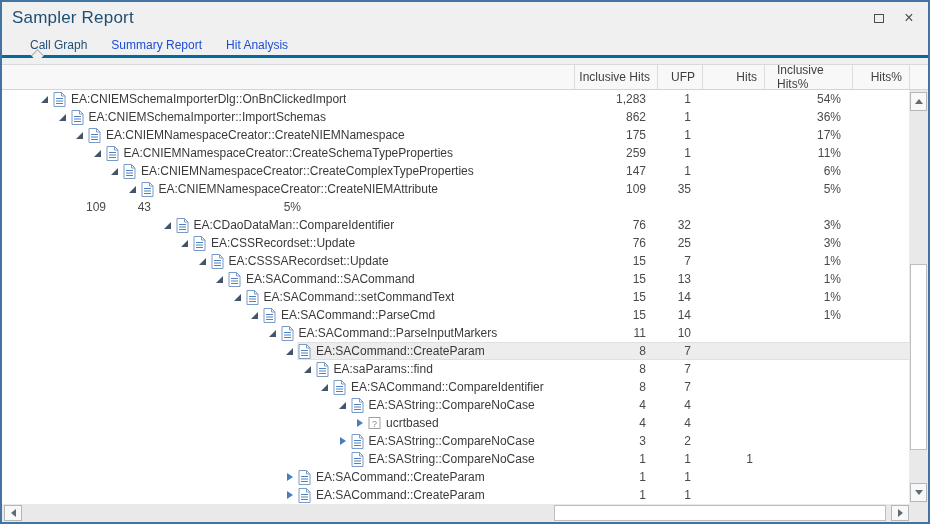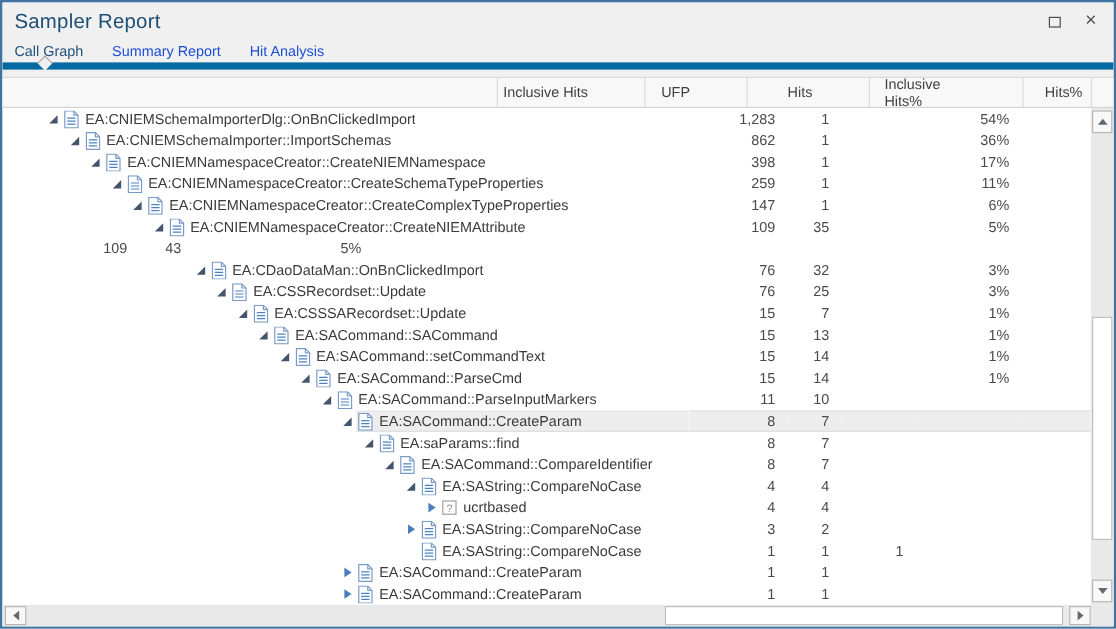--- a/index.html
+++ b/index.html
@@ -13,34 +13,34 @@
     overflow:hidden;
   }
   
   .titlebar{height:32px;display:flex;align-items:center;padding:0 8px 0 10px;background:#f0f0f0;flex:0 0 auto;}
   .title{font-size:17px;color:#1d4e74;letter-spacing:.2px;}
   .titlebar .spacer{flex:1;}
   .winbtn{width:22px;height:20px;display:flex;align-items:center;justify-content:center;margin-left:8px;cursor:default;}
   .maxglyph{width:10px;height:9px;border:1px solid #4d4d4d;}
   .closeglyph{font-size:16px;line-height:16px;color:#4d4d4d;}
   
-  .tabbar{height:24px;background:#f0f0f0;border-bottom:6px solid #0369a1;display:flex;align-items:center;padding-left:10px;position:relative;flex:0 0 auto;}
+  .tabbar{height:24px;background:#f0f0f0;border-bottom:3px solid #0369a1;display:flex;align-items:center;padding-left:28px;position:relative;flex:0 0 auto;}
   .tab{font-size:12px;color:#1d4ed8;margin-right:24px;cursor:default;position:relative;}
   .tab.active{color:#1f4e79;}
   .tab-notch{
     position:absolute;left:31px;bottom:-5px;width:9px;height:9px;
     background:#f0f0f0;border-top:1px solid #a9a9a9;border-left:1px solid #a9a9a9;
     transform:rotate(45deg);
   }
   .gapstrip{height:7px;background:#f0f0f0;border-bottom:1px solid #d9d9d9;flex:0 0 auto;}
   
   .grid{flex:1;display:flex;flex-direction:column;background:#fff;min-height:0;}
   .ghead{height:25px;display:flex;background:#f8f8f8;border-bottom:1px solid #d4d4d4;flex:0 0 auto;font-size:12px;color:#3f3f3f;}
   .ghead .hname{flex:1;}
-  .hcell{border-left:1px solid #dcdcdc;display:flex;align-items:center;justify-content:flex-end;padding-right:7px;margin-left:40px;}
+  .hcell{border-left:1px solid #dcdcdc;display:flex;align-items:center;justify-content:flex-end;padding-right:7px;}
   .hc0{width:83px;} .hc1{width:45px;} .hc2{width:62px;} .hc3{width:88px;padding-left:12px;} .hc4{width:57px;}
   .hfill{width:19px;border-left:1px solid #dcdcdc;}
   .gbody{flex:1;display:flex;min-height:0;padding-left:32px;}
   .rows{flex:1;overflow:hidden;background:#fff;}
   
   .row{height:18px;display:flex;align-items:center;font-size:12px;color:#3a3a3a;white-space:nowrap;}
   .name-cell{flex:1;display:flex;align-items:center;height:100%;overflow:hidden;}
   .indent{flex:0 0 auto;height:1px;}
   .tri{flex:0 0 10px;height:10px;margin-right:2px;position:relative;}
   .tri-expanded::after{content:"";position:absolute;left:1px;top:2px;width:0;height:0;
@@ -160,21 +160,21 @@
                 <span class="node-icon">
                   <svg width="13" height="15" viewBox="0 0 13 15">
                     <path d="M1 .5h7.5L12 4v10.5H1z" fill="#ffffff" stroke="#7a9ac8" stroke-width="1"></path>
                     <path d="M8.5 .5V4H12" fill="none" stroke="#7a9ac8" stroke-width="1"></path>
                     <path d="M3 6.5h7M3 9h7M3 11.5h7" stroke="#4f81bd" stroke-width="1"></path>
                   </svg>
                 </span>
                 <span class="node-label">EA:CNIEMNamespaceCreator::CreateNIEMNamespace</span>
               </span>
             </div>
-            <div class="cell c0">398</div>
+            <div class="cell c0">175</div>
             <div class="cell c1">1</div>
             <div class="cell c2"></div>
             <div class="cell c3">17%</div>
             <div class="cell c4"></div>
           </div>
           <div class="row">
             <div class="name-cell">
               <span class="indent" style="width: 58.5px;"></span>
               <span class="tri tri-expanded"></span>
               <span class="row-inner">
@@ -248,21 +248,21 @@
               <span class="indent" style="width: 128.5px;"></span>
               <span class="tri tri-expanded"></span>
               <span class="row-inner">
                 <span class="node-icon">
                   <svg width="13" height="15" viewBox="0 0 13 15">
                     <path d="M1 .5h7.5L12 4v10.5H1z" fill="#ffffff" stroke="#7a9ac8" stroke-width="1"></path>
                     <path d="M8.5 .5V4H12" fill="none" stroke="#7a9ac8" stroke-width="1"></path>
                     <path d="M3 6.5h7M3 9h7M3 11.5h7" stroke="#4f81bd" stroke-width="1"></path>
                   </svg>
                 </span>
-                <span class="node-label">EA:CDaoDataMan::OnBnClickedImport</span>
+                <span class="node-label">EA:CDaoDataMan::CompareIdentifier</span>
               </span>
             </div>
             <div class="cell c0">76</div>
             <div class="cell c1">32</div>
             <div class="cell c2"></div>
             <div class="cell c3">3%</div>
             <div class="cell c4"></div>
           </div>
           <div class="row">
             <div class="name-cell">

